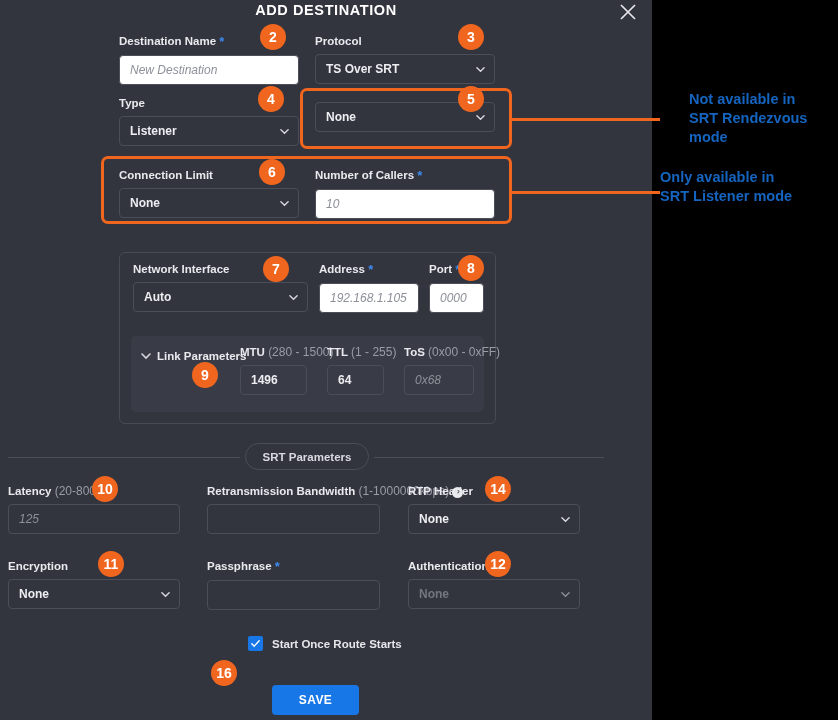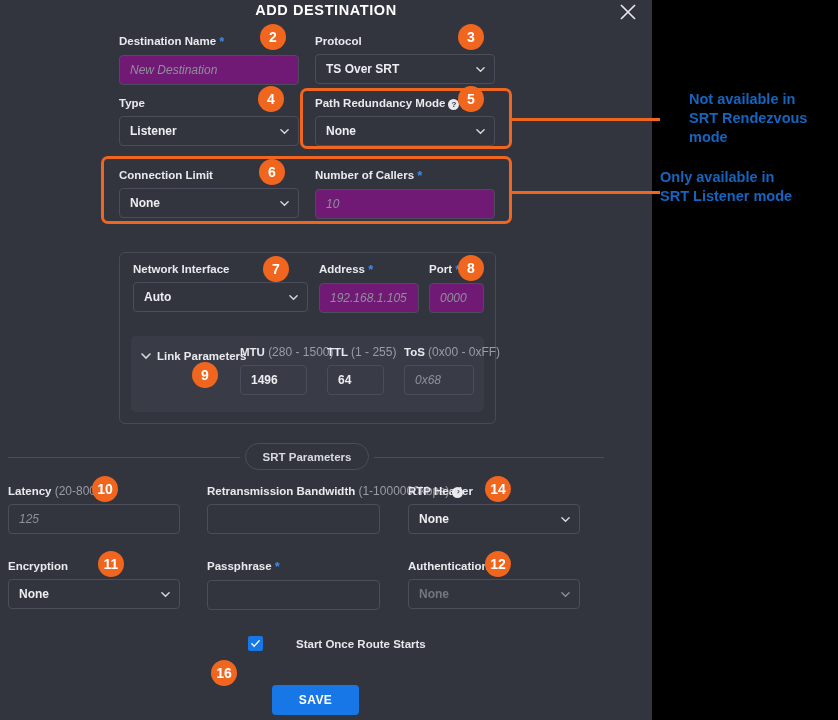--- a/index.html
+++ b/index.html
@@ -45,21 +45,21 @@
     border: 1px solid #4B4E5A;
     border-radius: 4px;
     background: transparent;
     display: flex; align-items: center;
     padding: 0 10px;
     color: #EDEEF1; font-size: 12px; font-weight: bold;
     position: relative;
     cursor: pointer;
   }
   .ctrl.input {
-    background: #701a75;
+    background: #ffffff;
     font-weight: normal;
     color: #8E9099; font-style: italic;
     cursor: text;
   }
   .ctrl.input.filled { color: #EDEEF1; font-style: normal; font-weight: bold; }
   .ctrl.plain { background: transparent; }
   .ctrl.disabled { color: #75777F; }
   .caret {
     position: absolute; right: 9px; top: 50%;
     width: 9px; height: 9px; margin-top: -4px;
@@ -116,21 +116,21 @@
     position: absolute; top: 14px; height: 1px; background: #4B4E5A;
   }
   .divider-pill {
     position: absolute; left: 237px; top: 0; width: 124px; height: 27px;
     border: 1px solid #4B4E5A; border-radius: 14px;
     display: flex; align-items: center; justify-content: center;
     color: #D9DAE0; font-size: 11.5px; font-weight: bold;
   }
 
   
-  .chk-row { position: absolute; left: 248px; top: 636px; display: flex; align-items: center; gap: 24px; }
+  .chk-row { position: absolute; left: 248px; top: 636px; display: flex; align-items: center; }
   .chk {
     width: 15px; height: 15px; border-radius: 2px;
     background: #1877E6; display:flex; align-items:center; justify-content:center;
     cursor: pointer;
   }
   .chk svg { display:block; }
   .chk-label { margin-left: 9px; color: #E6E7EA; font-size: 11.5px; font-weight: bold; white-space: nowrap; }
 
   .save-btn {
     position: absolute; left: 272px; top: 685px;
@@ -191,21 +191,20 @@
         <span class="caret">
             <svg width="9" height="9" viewBox="0 0 10 10">
               <path d="M1 3 L5 7 L9 3" stroke="#D6D7DC" stroke-width="1.6" fill="none" stroke-linecap="round"></path>
             </svg>
           </span>
       </div>
     </div>
     <div class="badge" style="left:258px; top:86px;">4</div>
 
     <div class="fld" style="left:315px; top:96px; width:180px;">
-      <div class="lbl"><span>Path Redundancy Mode</span><span class="help">?</span></div>
       <div class="ctrl">
         <span>None</span>
         <span class="caret">
             <svg width="9" height="9" viewBox="0 0 10 10">
               <path d="M1 3 L5 7 L9 3" stroke="#D6D7DC" stroke-width="1.6" fill="none" stroke-linecap="round"></path>
             </svg>
           </span>
       </div>
     </div>
     <div class="badge" style="left:458px; top:86px;">5</div>

